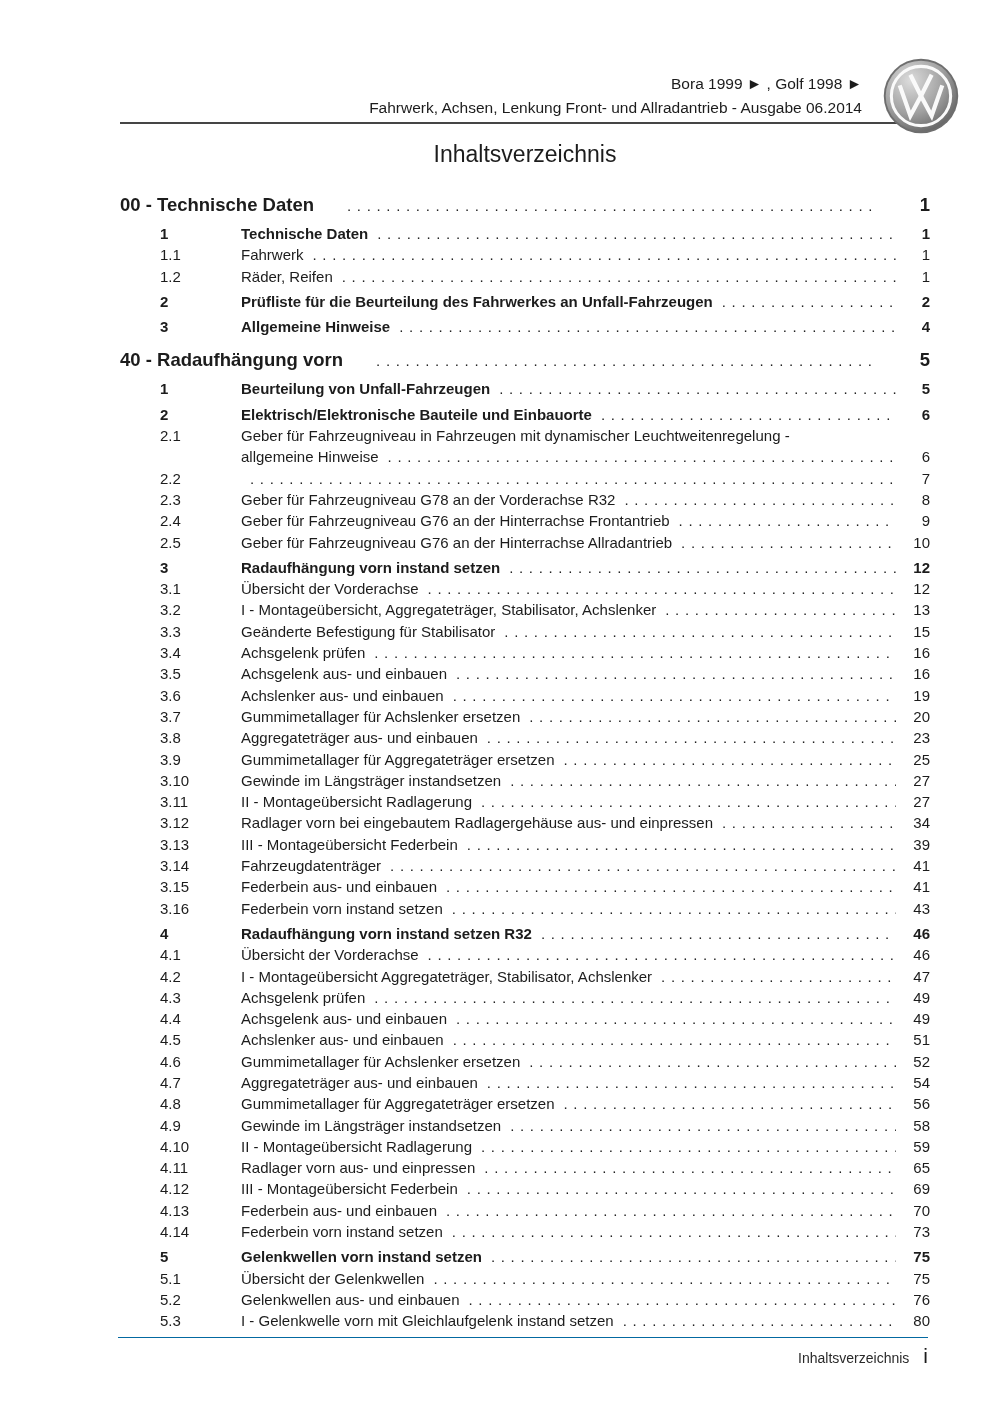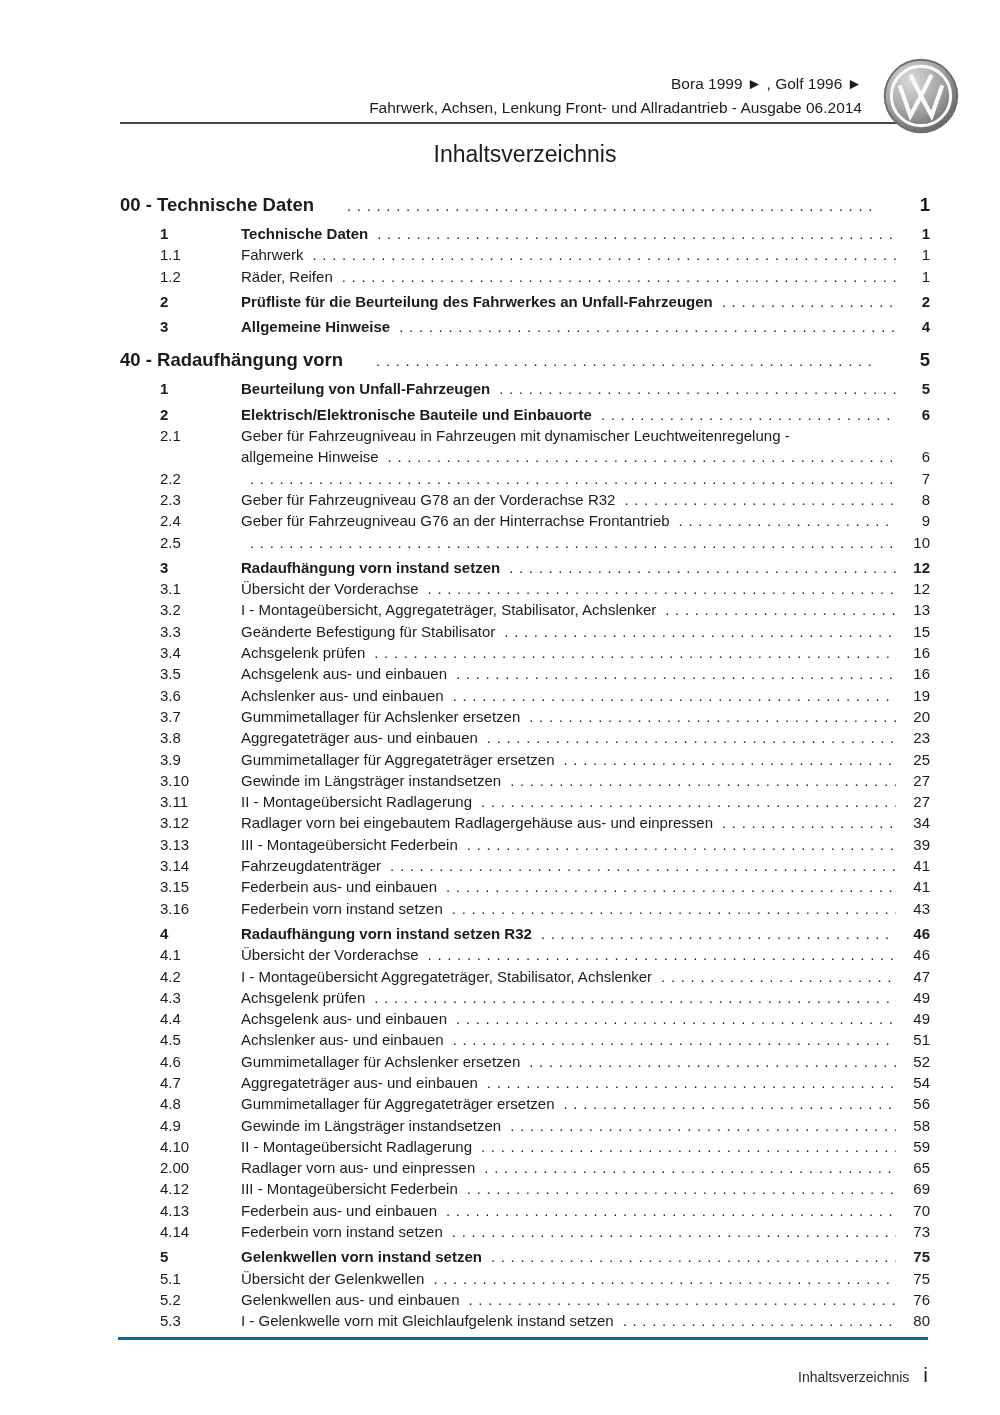--- a/index.html
+++ b/index.html
@@ -90,35 +90,35 @@
     word-spacing:1.5px;
     color:#222;
   }
   .pg{flex:0 0 34px;text-align:right;white-space:nowrap;}
   .row.heading .pg{font-size:18.5px;}
 
   
   .footer{
     position:absolute;
     left:118px; right:72px; top:1337px;
-    border-top:3px solid #0369a1;
-    padding-top:23px;
+    border-top:1px solid #0369a1;
+    padding-top:6px;
     text-align:right;
   }
   .footer-label{font-size:14px;color:#2a2a2a;}
   .footer-page{font-size:21px;margin-left:14px;color:#1c1c1c;}
 </style>
 </head>
 <body>
 
 <div class="page">
 
   <div class="header">
     <div class="header-lines">
-      <div>Bora 1999 ► , Golf 1996 ►</div>
+      <div>Bora 1999 ► , Golf 1998 ►</div>
       <div>Fahrwerk, Achsen, Lenkung Front- und Allradantrieb - Ausgabe 06.2014</div>
     </div>
     <div class="header-rule"></div>
     <div class="logo">
       <svg viewBox="0 0 100 100" width="76" height="76">
         <defs>
           <radialGradient id="lg" cx="35%" cy="28%" r="85%">
             <stop offset="0%" stop-color="#dcdcdc"></stop>
             <stop offset="55%" stop-color="#a0a0a0"></stop>
             <stop offset="100%" stop-color="#585858"></stop>
@@ -255,20 +255,21 @@
               <span class="t">Geber für Fahrzeugniveau G76 an der Hinterrachse Frontantrieb</span>
               <span class="dots">. . . . . . . . . . . . . . . . . . . . . . . . . . . . . . . . . . . . . . . . . . . . . . . . . . . . . . . . . . . . . . . . . . . . . . . . . . . . . . . . . . . . . . . . . . . . . . . . . . . . . . . . . . . . . . . . . . . . . . . . . . . . . . . . . . . . . . . . . . . . . . . . . . . . . . . . . . . . . . . . </span>
               <span class="pg">9</span>
             </div>
           </div>
         </div>
         <div class="row entry">
           <span class="num">2.5</span>
           <div class="rest">
             <div class="line">
+              <span class="t">Geber für Fahrzeugniveau G76 an der Hinterrachse Allradantrieb</span>
               <span class="dots">. . . . . . . . . . . . . . . . . . . . . . . . . . . . . . . . . . . . . . . . . . . . . . . . . . . . . . . . . . . . . . . . . . . . . . . . . . . . . . . . . . . . . . . . . . . . . . . . . . . . . . . . . . . . . . . . . . . . . . . . . . . . . . . . . . . . . . . . . . . . . . . . . . . . . . . . . . . . . . . . </span>
               <span class="pg">10</span>
             </div>
           </div>
         </div>
         <div class="row entry bold">
           <span class="num">3</span>
           <div class="rest">
             <div class="line">
               <span class="t">Radaufhängung vorn instand setzen</span>
@@ -541,21 +542,21 @@
           <span class="num">4.10</span>
           <div class="rest">
             <div class="line">
               <span class="t">II - Montageübersicht Radlagerung</span>
               <span class="dots">. . . . . . . . . . . . . . . . . . . . . . . . . . . . . . . . . . . . . . . . . . . . . . . . . . . . . . . . . . . . . . . . . . . . . . . . . . . . . . . . . . . . . . . . . . . . . . . . . . . . . . . . . . . . . . . . . . . . . . . . . . . . . . . . . . . . . . . . . . . . . . . . . . . . . . . . . . . . . . . . </span>
               <span class="pg">59</span>
             </div>
           </div>
         </div>
         <div class="row entry">
-          <span class="num">2.00</span>
+          <span class="num">4.11</span>
           <div class="rest">
             <div class="line">
               <span class="t">Radlager vorn aus- und einpressen</span>
               <span class="dots">. . . . . . . . . . . . . . . . . . . . . . . . . . . . . . . . . . . . . . . . . . . . . . . . . . . . . . . . . . . . . . . . . . . . . . . . . . . . . . . . . . . . . . . . . . . . . . . . . . . . . . . . . . . . . . . . . . . . . . . . . . . . . . . . . . . . . . . . . . . . . . . . . . . . . . . . . . . . . . . . </span>
               <span class="pg">65</span>
             </div>
           </div>
         </div>
         <div class="row entry">
           <span class="num">4.12</span>

